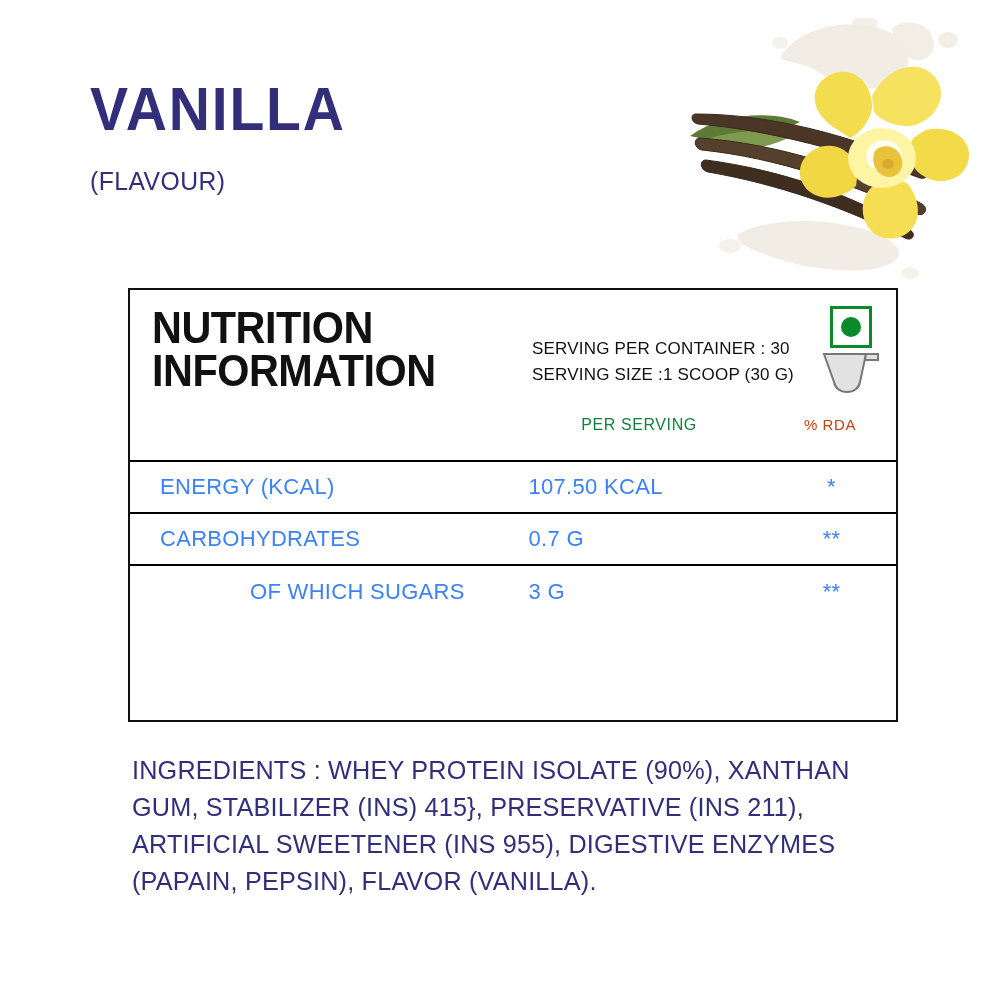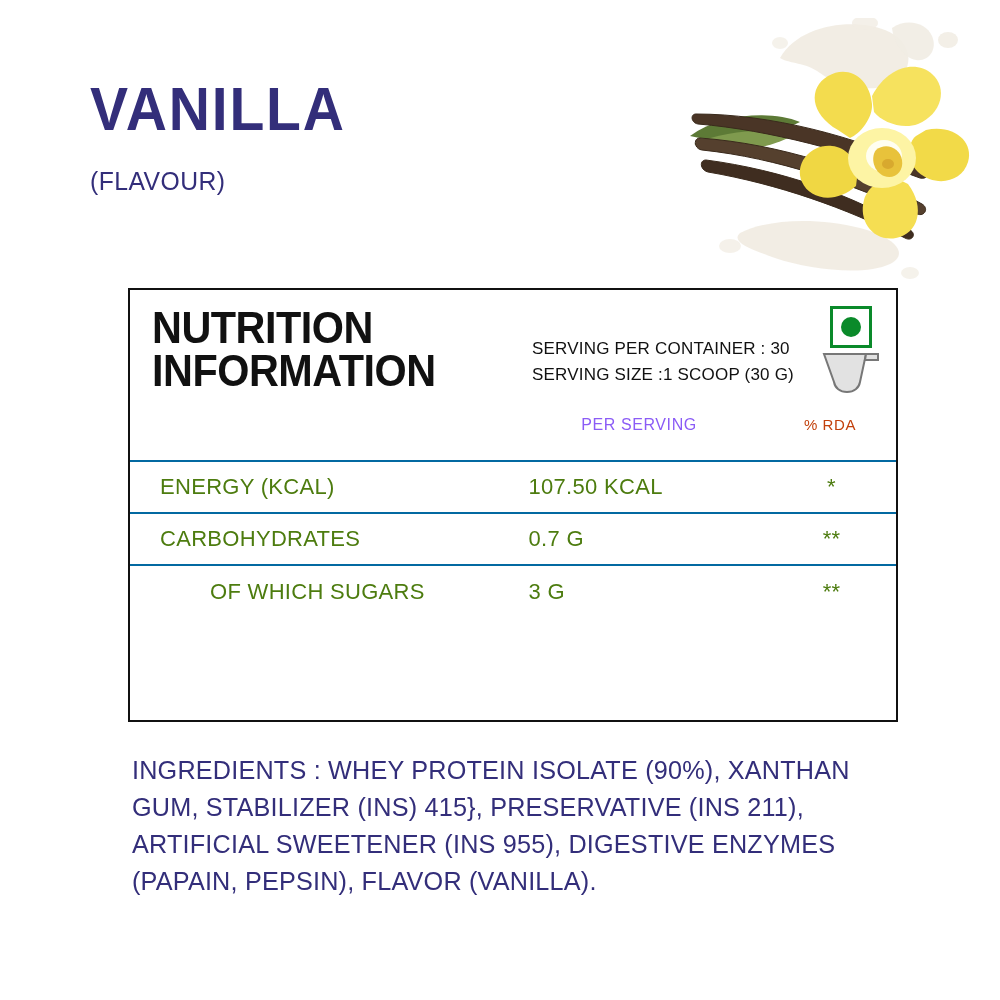--- a/index.html
+++ b/index.html
@@ -124,48 +124,48 @@
     width: 100%;
     height: 40px;
   }
   .col-heads .ch-per {
     position: absolute;
     left: 400px;
     width: 218px;
     text-align: center;
     font-size: 16px;
     letter-spacing: 0.6px;
-    color: #8b5cf6;
+    color: #15803d;
   }
   .col-heads .ch-rda {
     position: absolute;
     left: 640px;
     width: 120px;
     text-align: center;
     font-size: 15px;
     letter-spacing: 0.6px;
     color: #c2410c;
   }
 
   .nutri-table {
     position: absolute;
     left: 0;
     top: 170px;
     width: 100%;
     border-collapse: collapse;
   }
   .nutri-table tr { height: 52px; }
   .nutri-table td {
-    border-top: 2px solid #0369a1;
+    border-top: 2px solid #000000;
     font-size: 22px;
-    color: #4d7c0f;
+    color: #3b82f6;
     letter-spacing: 0.3px;
   }
   .nutri-table td.name { padding-left: 30px; width: 400px; }
-  .nutri-table td.name.indent { padding-left: 80px; }
+  .nutri-table td.name.indent { padding-left: 120px; }
   .nutri-table td.per { width: 240px; text-align: left; }
   .nutri-table td.rda { width: 130px; text-align: center; }
 
   
   .ingredients {
     position: absolute;
     left: 104px;
     top: 752px;
     width: 800px;
     font-size: 26px;

